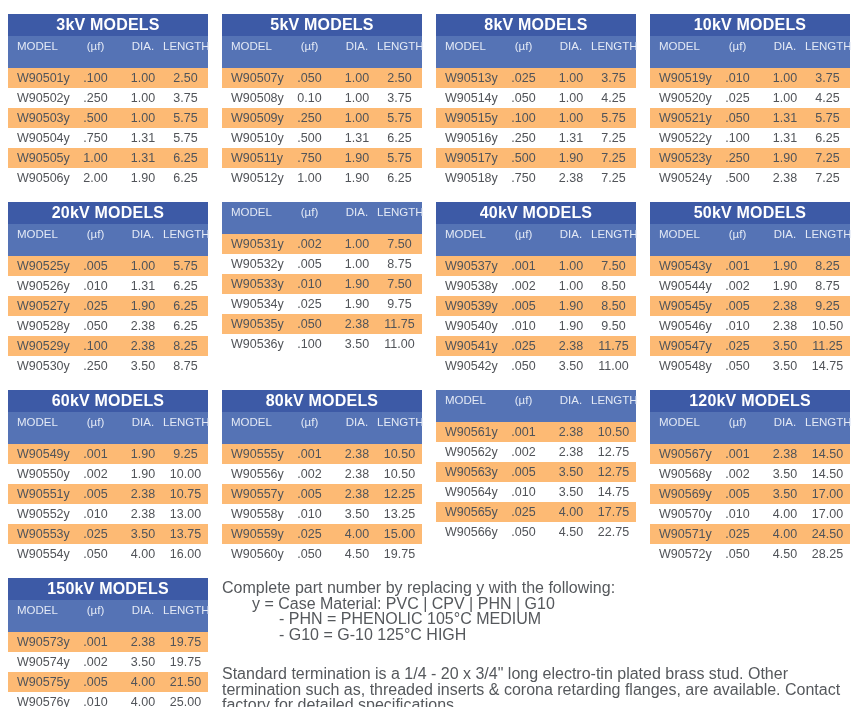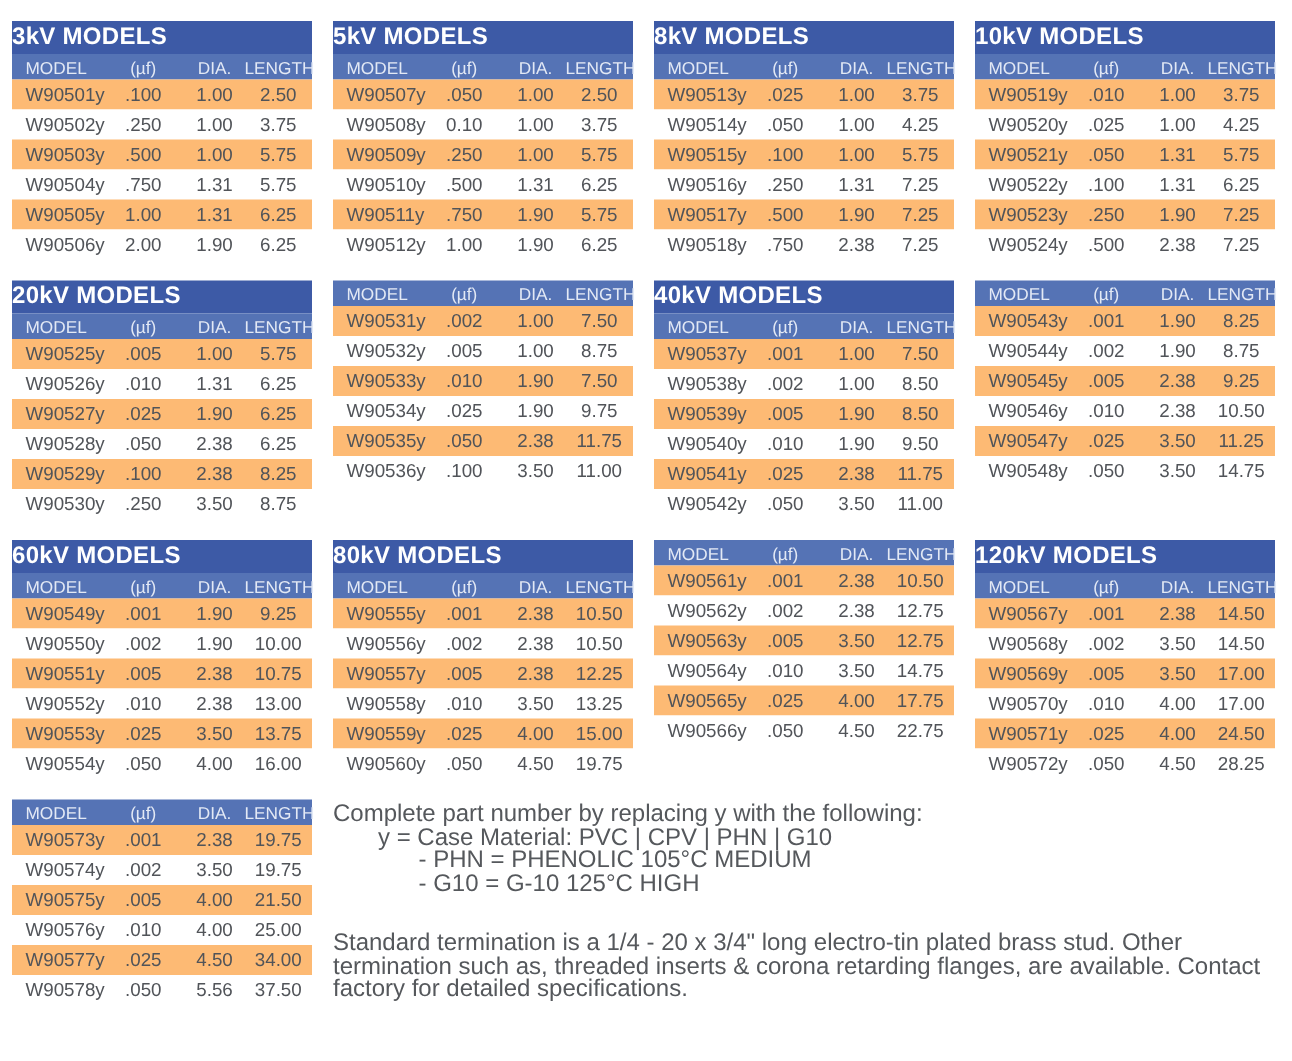--- a/index.html
+++ b/index.html
@@ -17,27 +17,28 @@
     column-gap: 14px;
     row-gap: 14px;
   }
   .vtable { width: 200px; }
   .vtitle {
     height: 22px; line-height: 22px;
     background: #3d5aa6;
     color: #ffffff;
     font-weight: bold;
     font-size: 16px;
+    text-align: center;
     letter-spacing: 0.2px;
   }
   .vrow { display: grid; grid-template-columns: 60px 55px 40px 45px; }
   .vhead {
     background: #5573b5;
     color: #e3e9f5;
-    height: 17px; line-height: 21px;
+    height: 32px; line-height: 21px;
     font-size: 11.5px;
   }
   .vdata {
     height: 20px; line-height: 20px;
     font-size: 12.5px;
     color: #515459;
     background: #ffffff;
   }
   .vdata.stripe { background: #fdba74; }
   .vcell { white-space: nowrap; }
@@ -377,20 +378,21 @@
         <div class="vcell c3">11.75</div>
       </div>
       <div class="vrow vdata">
         <div class="vcell c0">W90542y</div>
         <div class="vcell c1">.050</div>
         <div class="vcell c2">3.50</div>
         <div class="vcell c3">11.00</div>
       </div>
     </div>
     <div class="vtable">
+      <div class="vtitle">50kV MODELS</div>
       <div class="vrow vhead">
         <div class="vcell c0">MODEL</div>
         <div class="vcell c1">(µf)</div>
         <div class="vcell c2">DIA.</div>
         <div class="vcell c3">LENGTH</div>
       </div>
       <div class="vrow vdata stripe">
         <div class="vcell c0">W90543y</div>
         <div class="vcell c1">.001</div>
         <div class="vcell c2">1.90</div>
@@ -600,20 +602,21 @@
         <div class="vcell c3">24.50</div>
       </div>
       <div class="vrow vdata">
         <div class="vcell c0">W90572y</div>
         <div class="vcell c1">.050</div>
         <div class="vcell c2">4.50</div>
         <div class="vcell c3">28.25</div>
       </div>
     </div>
     <div class="vtable">
+      <div class="vtitle">150kV MODELS</div>
       <div class="vrow vhead">
         <div class="vcell c0">MODEL</div>
         <div class="vcell c1">(µf)</div>
         <div class="vcell c2">DIA.</div>
         <div class="vcell c3">LENGTH</div>
       </div>
       <div class="vrow vdata stripe">
         <div class="vcell c0">W90573y</div>
         <div class="vcell c1">.001</div>
         <div class="vcell c2">2.38</div>

